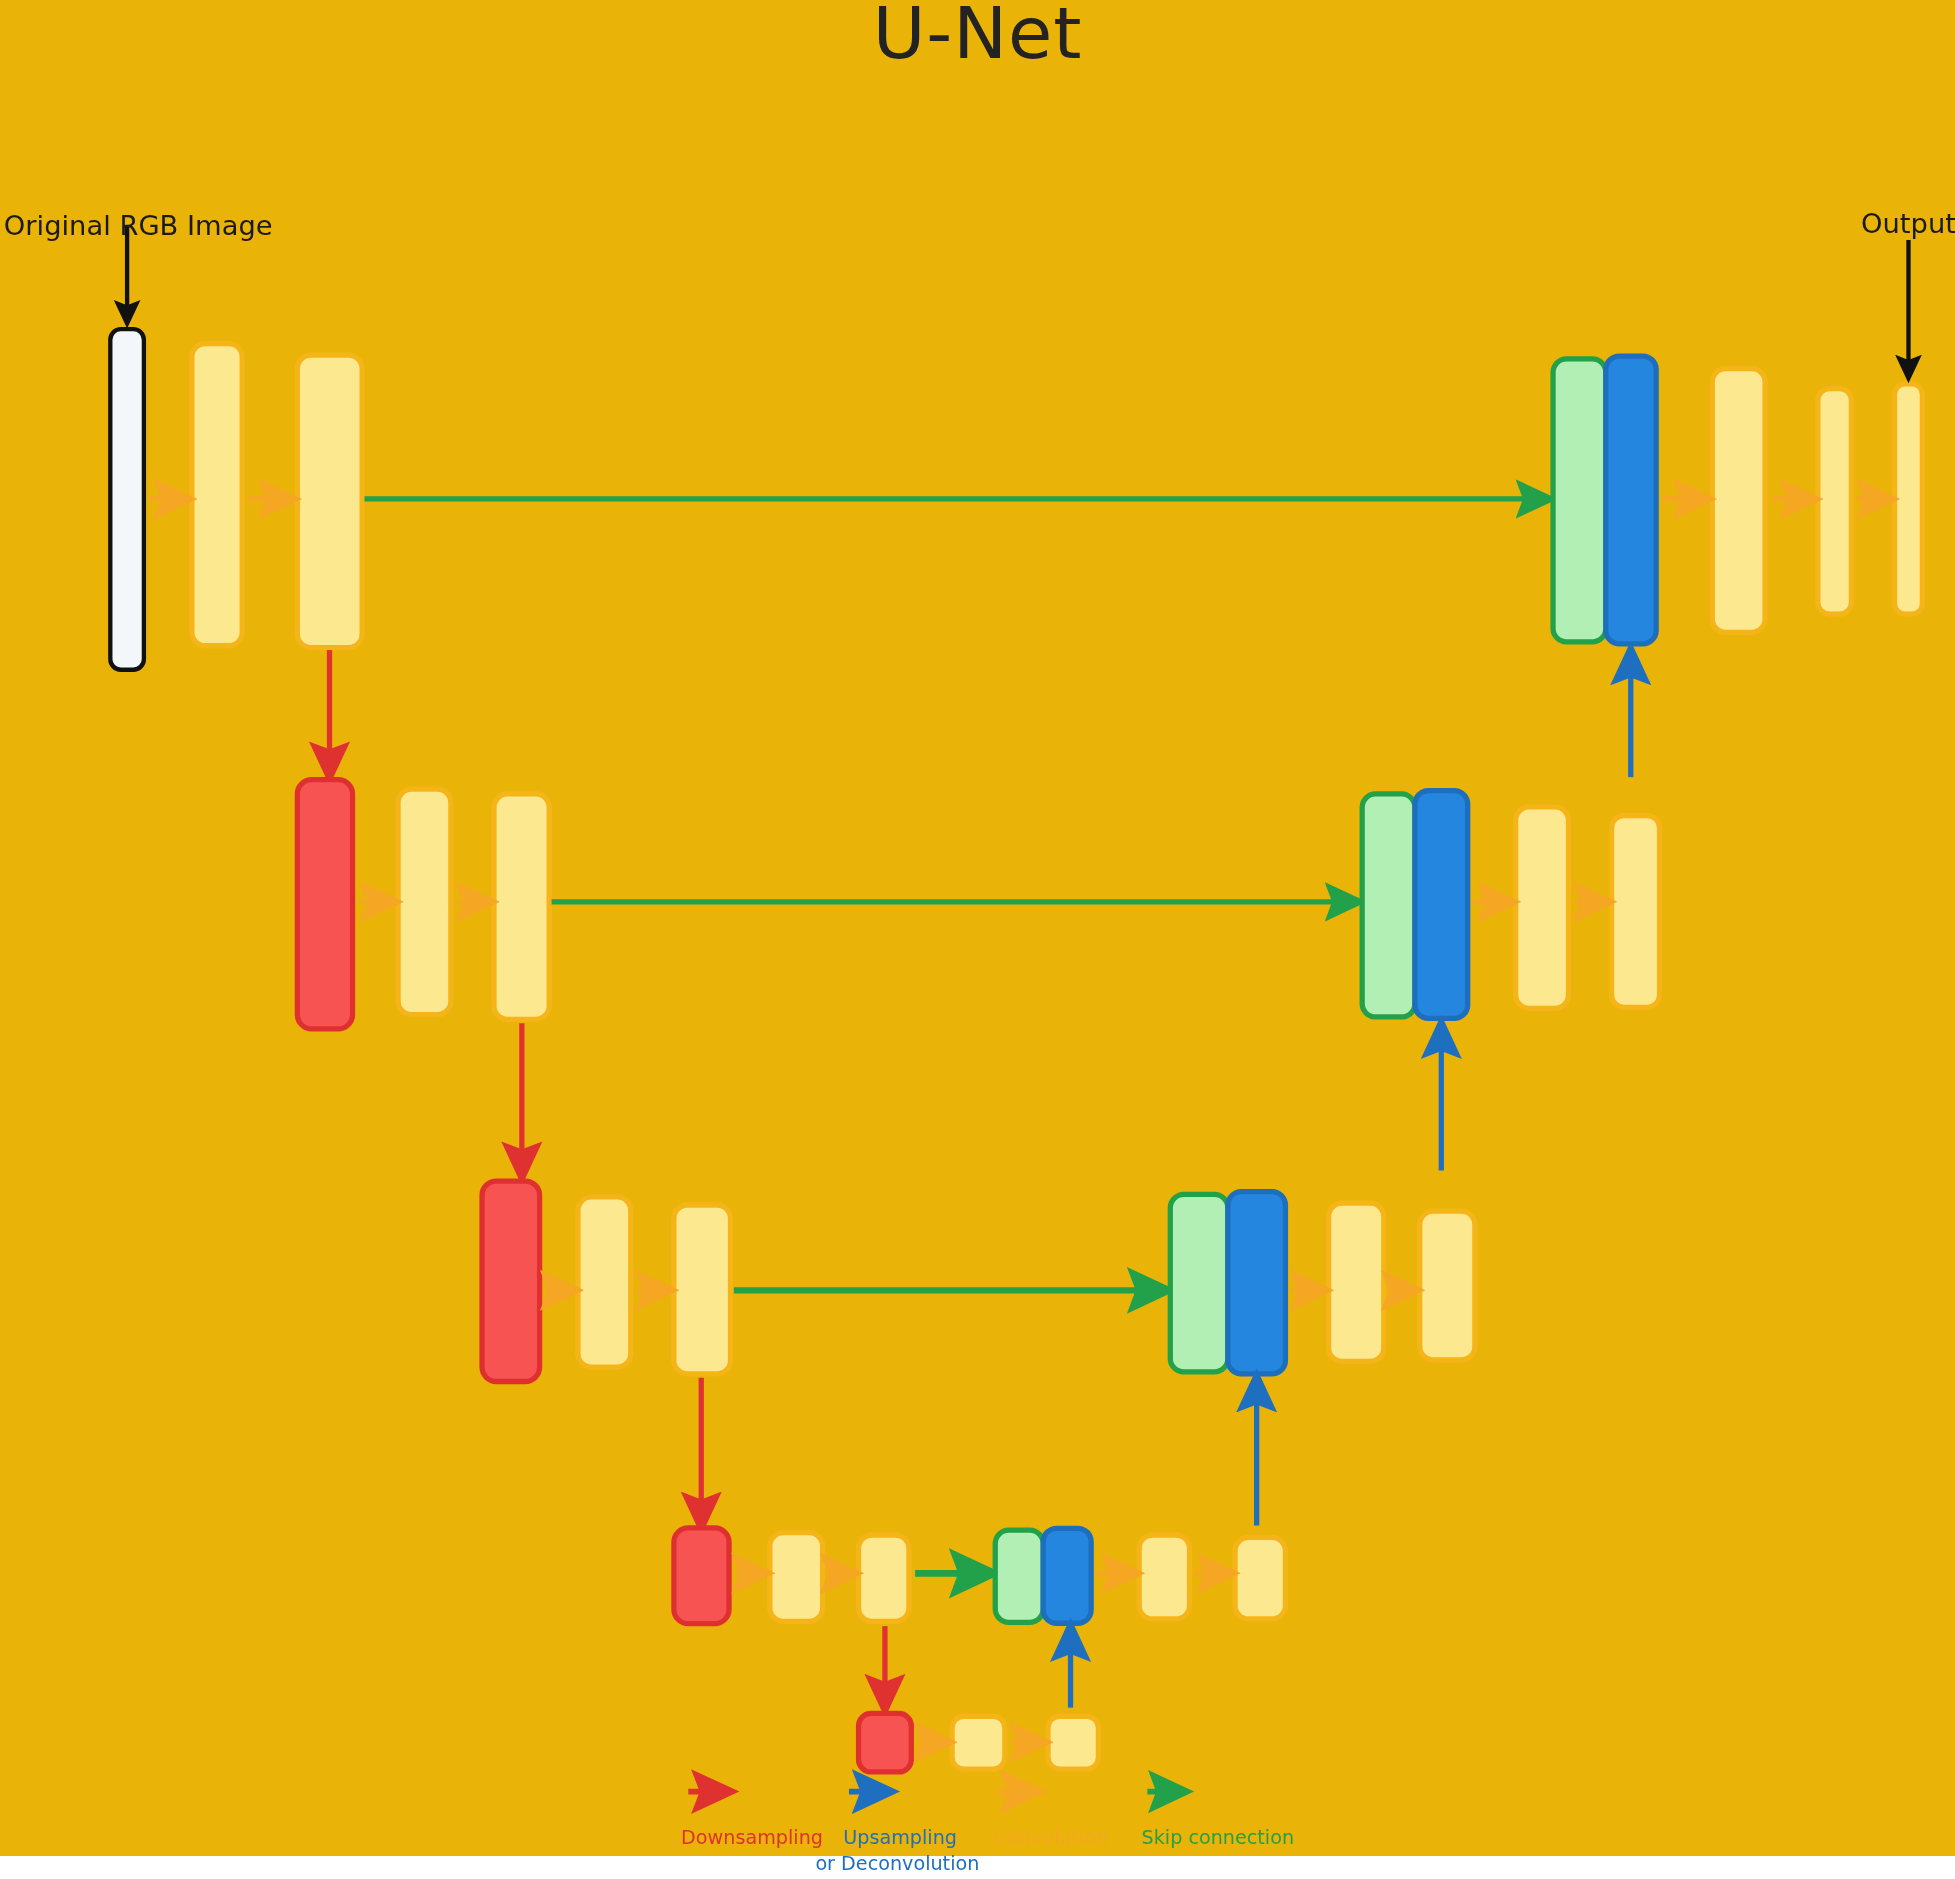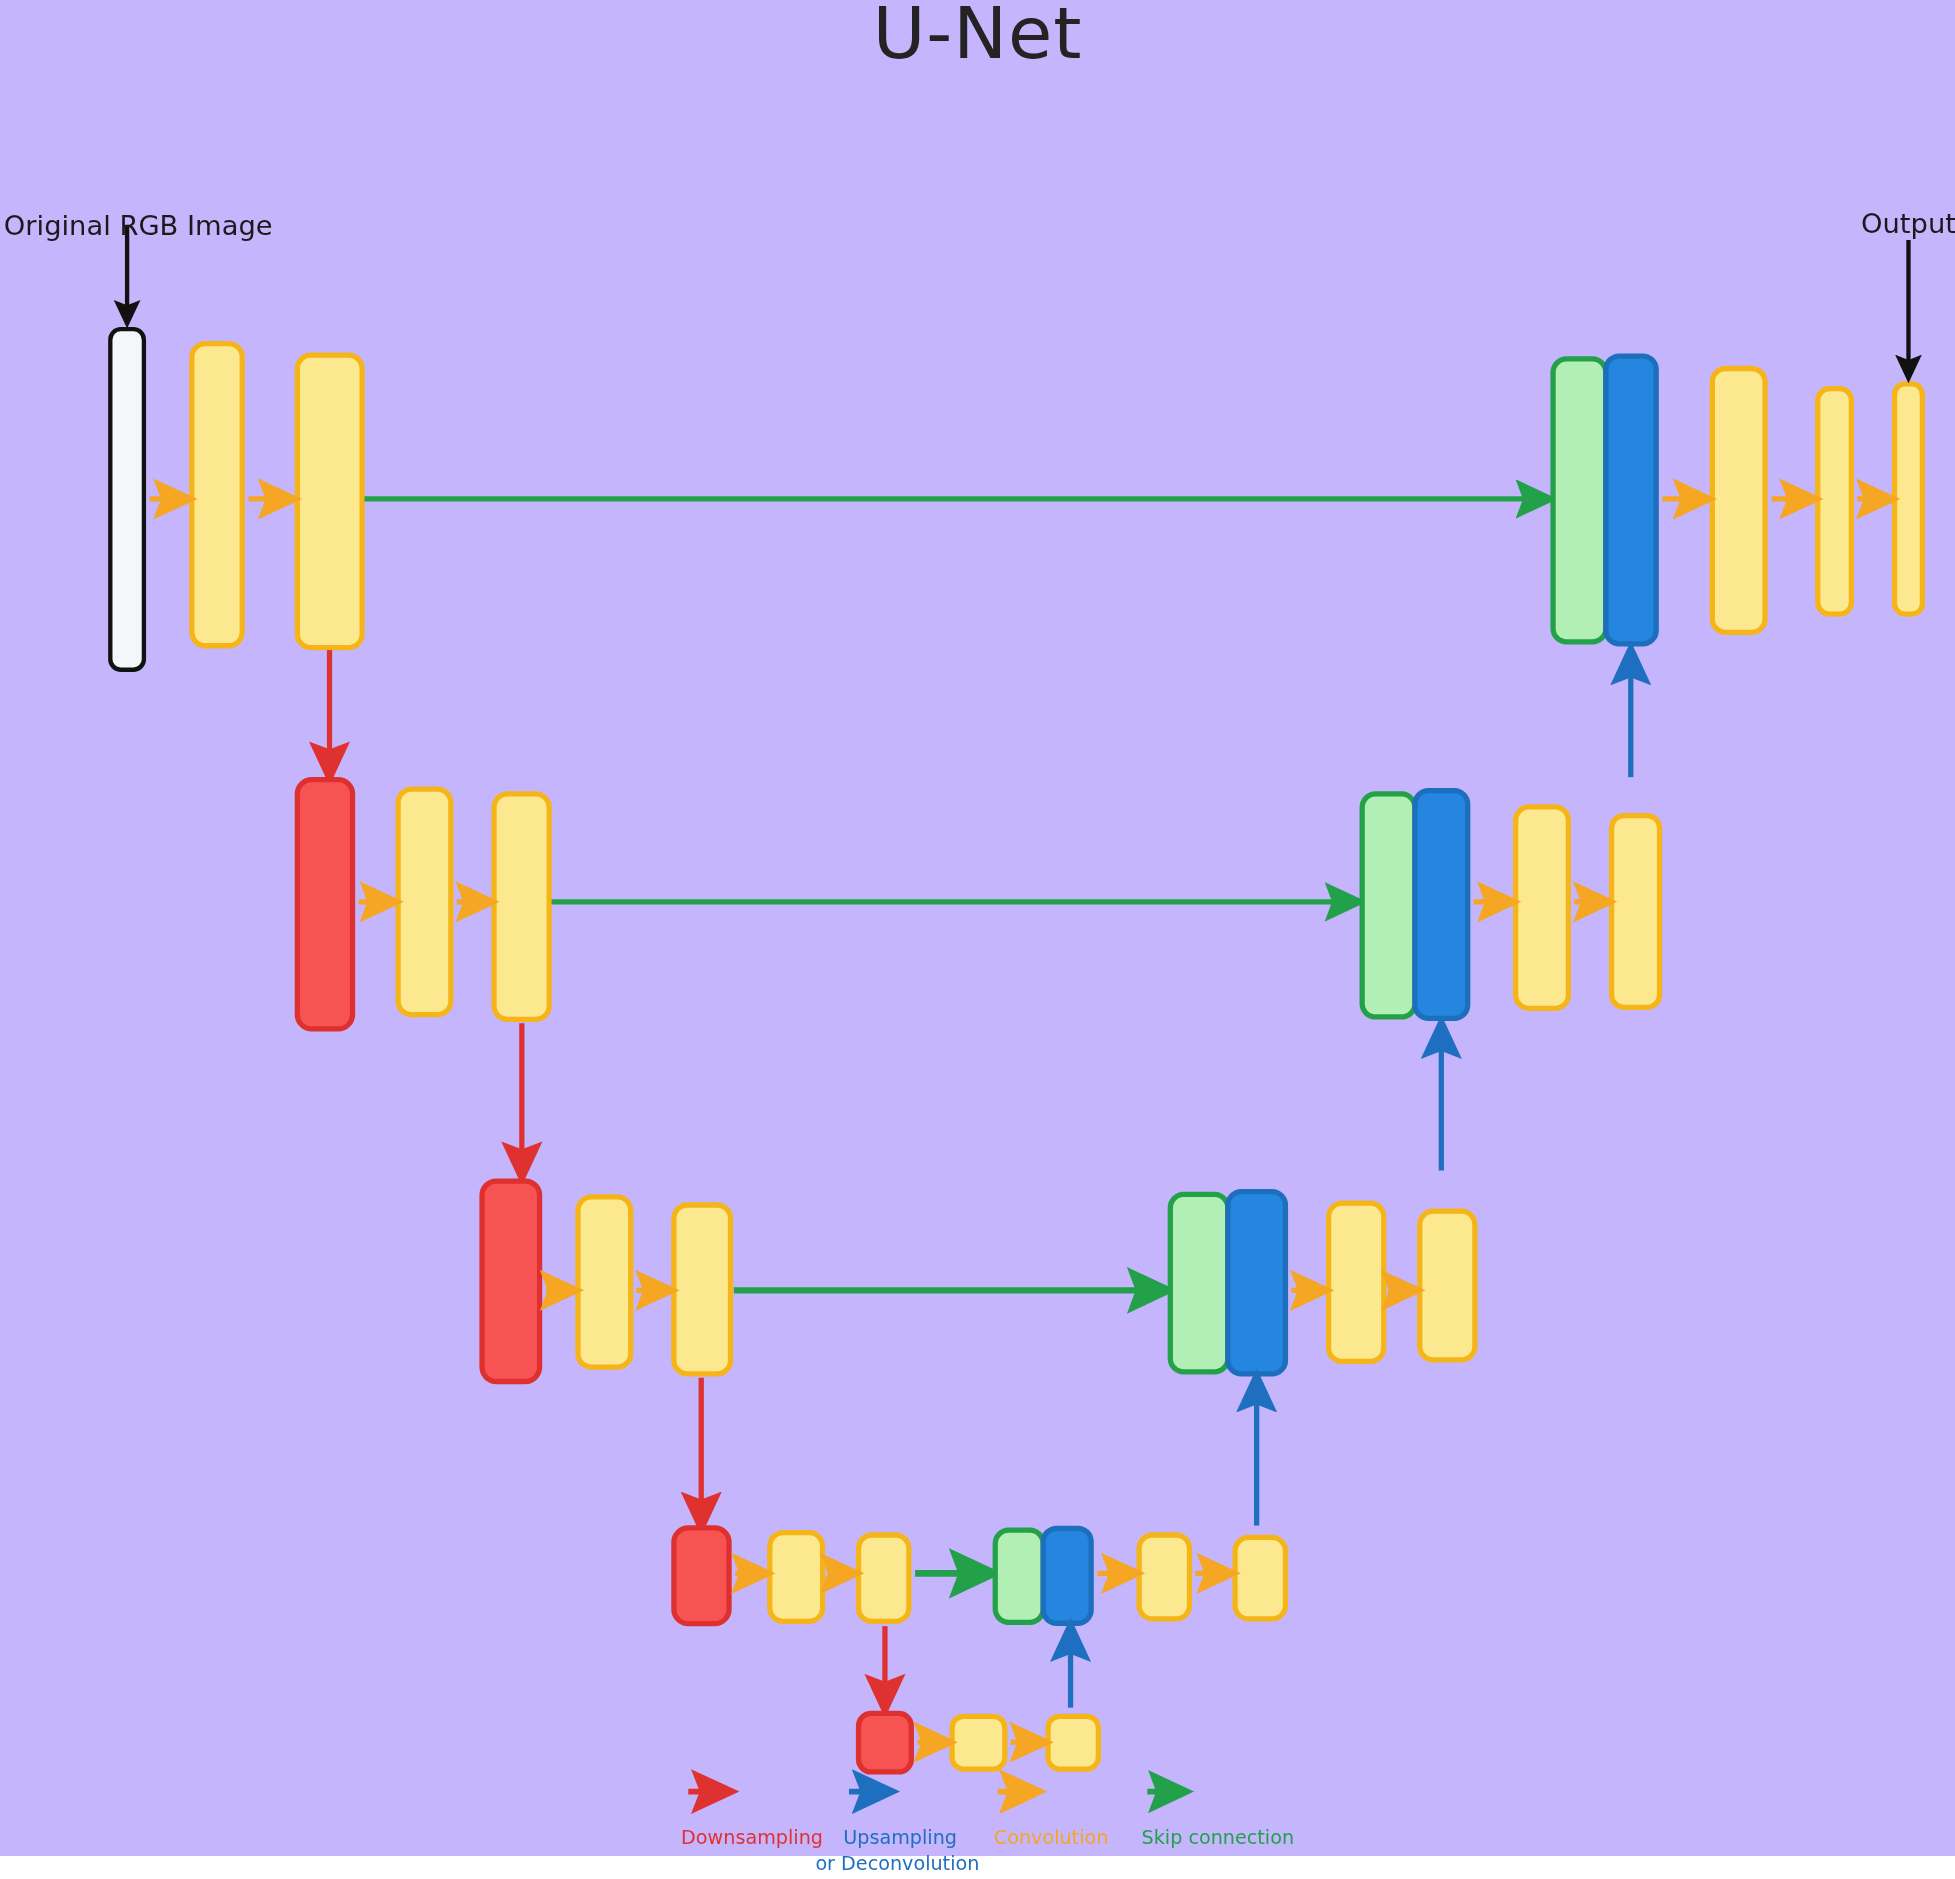--- a/index.html
+++ b/index.html
@@ -1,21 +1,21 @@
 <!DOCTYPE html>
 <html style="font-size:7.7px"><head>
 <meta charset="utf-8">
 <style>
   html,body{margin:0;padding:0;background:#ffffff;}
   body{
     width:1955px;height:1880px;
     font-family:"DejaVu Sans", sans-serif;
     overflow:hidden;
   }
-  #stage{position:relative;width:1955px;height:1856px;background:#c4b5fd;}
+  #stage{position:relative;width:1955px;height:1856px;background:#eab308;}
   svg.canvas{position:absolute;left:0;top:0;width:1955px;height:1880px;display:block;}
 
   .title-text{
     font-family:"DejaVu Sans", sans-serif;
     font-size:150px;
     font-weight:400;
     fill:#232323;
     letter-spacing:2px;
   }
   .label-text{

